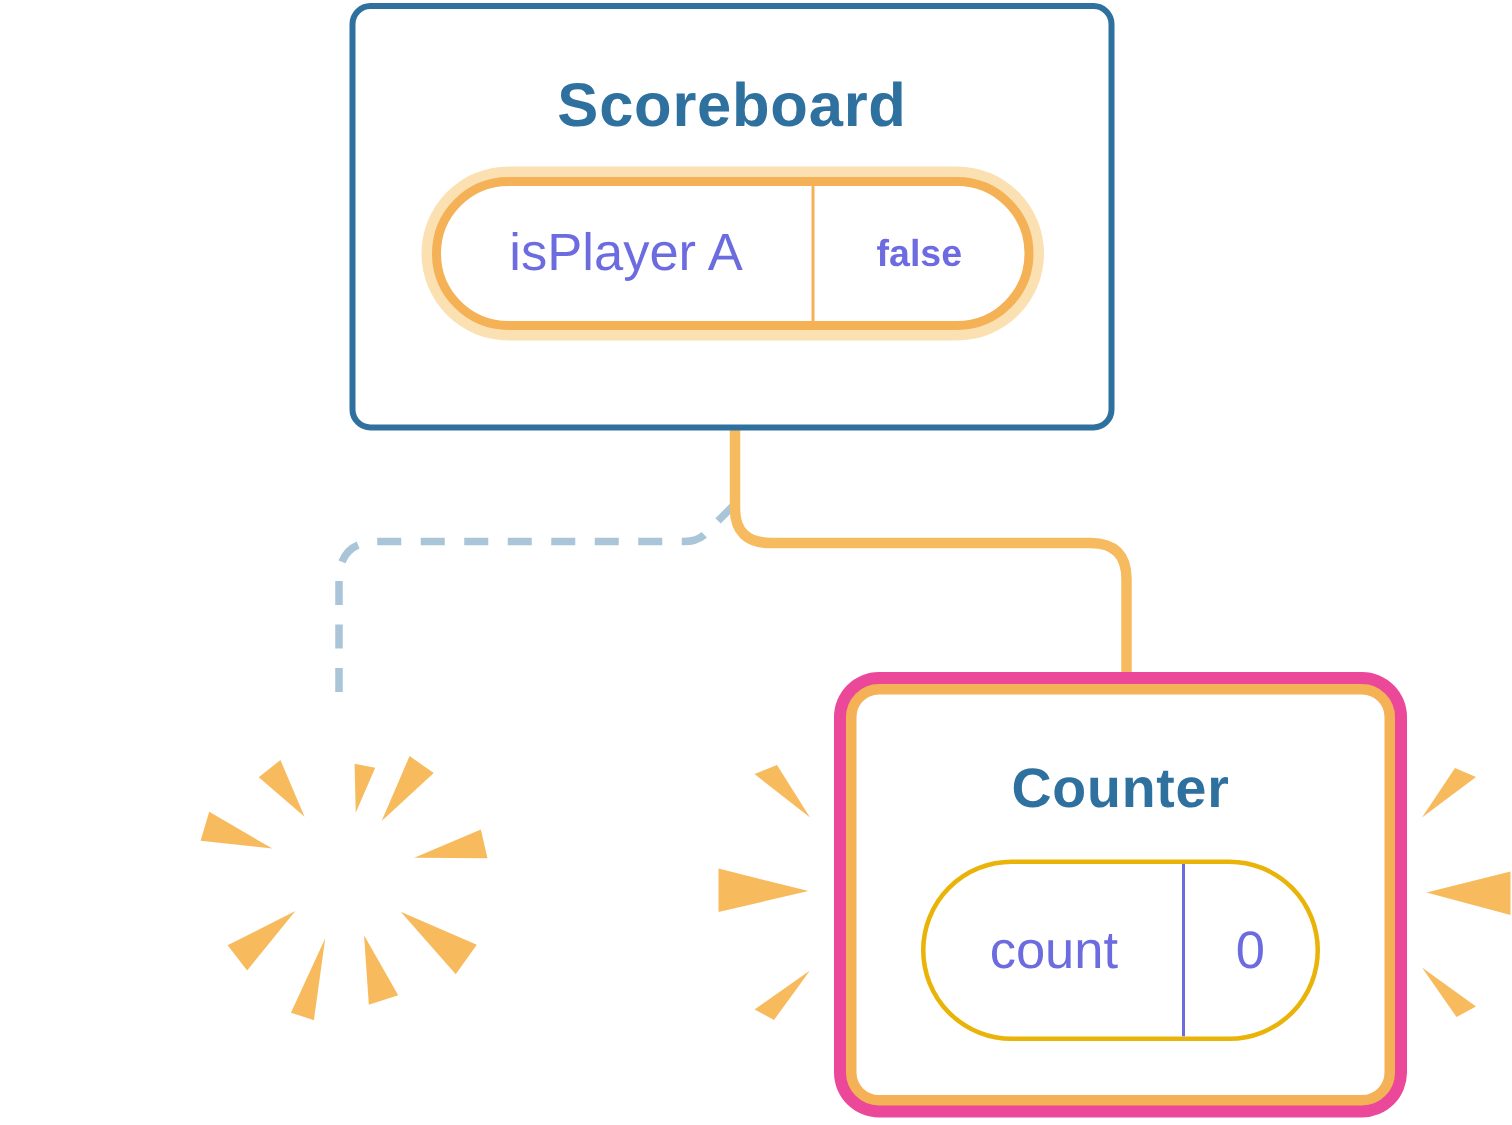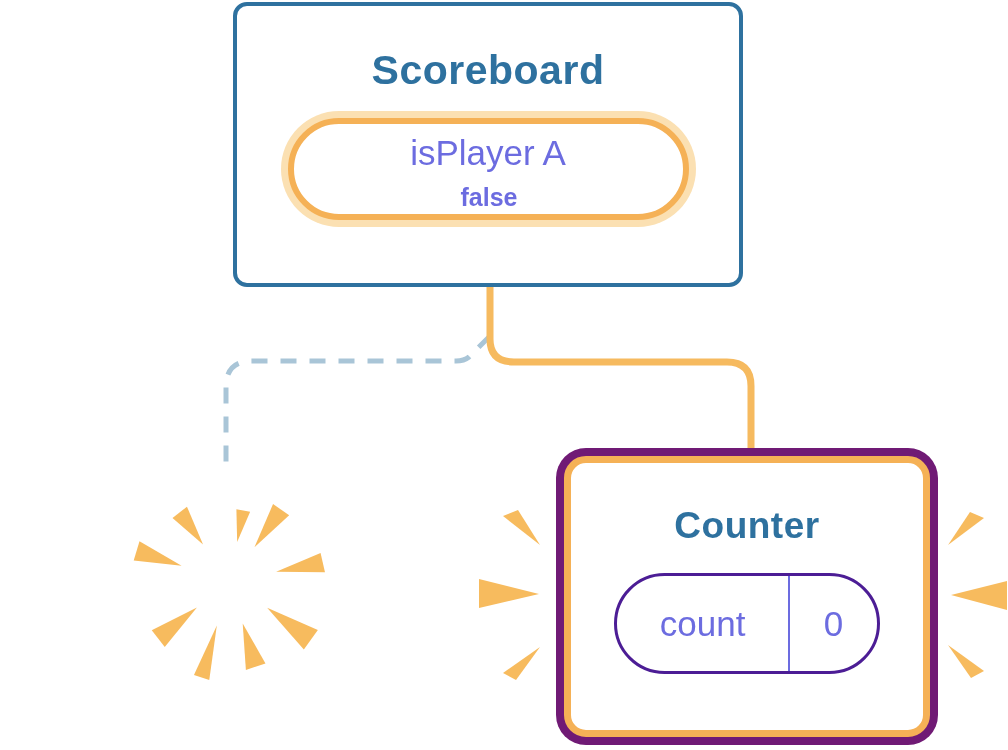--- a/index.html
+++ b/index.html
@@ -19,21 +19,21 @@
     z-index:2;display:flex;flex-direction:column;align-items:center;
   }
   .scoreboard-card .card-title{
     margin-top:40px;font-size:41px;line-height:48px;font-weight:600;
     color:#2E719F;letter-spacing:0.5px;
   }
   .pill-orange{
     margin-top:24px;width:401px;height:102px;box-sizing:border-box;
     border:6px solid #F5B156;border-radius:999px;
     box-shadow:0 0 0 7px #FBE0B2;
-    background:#ffffff;display:flex;align-items:stretch;overflow:hidden;flex-direction:column;
+    background:#ffffff;display:flex;align-items:stretch;overflow:hidden;
   }
   .pill-orange .pill-key{
     flex:1.78;display:flex;align-items:center;justify-content:center;
     font-size:35px;color:#6C6CE0;
   }
   .pill-orange .pill-val{
     flex:1;display:flex;align-items:center;justify-content:center;
     border-left:2px solid #F5B156;
     font-size:25px;font-weight:700;color:#6C6CE0;
   }
@@ -43,35 +43,35 @@
     position:absolute;left:108px;top:477px;width:240px;height:224px;
     background:#ffffff;border-radius:18px;
     transform:rotate(11deg);transform-origin:center;
     z-index:2;
   }
   .poof-card svg{position:absolute;inset:0;}
 
   
   .counter-card{
     position:absolute;left:556px;top:448px;width:382px;height:297px;
-    box-sizing:border-box;background:#701a75;border-radius:30px;padding:8px;
+    box-sizing:border-box;background:#ec4899;border-radius:30px;padding:8px;
     z-index:2;
   }
   .counter-inner{
     width:100%;height:100%;box-sizing:border-box;background:#ffffff;
     border:7px solid #F5B156;border-radius:22px;
     display:flex;flex-direction:column;align-items:center;
   }
   .counter-inner .card-title{
     margin-top:42px;font-size:37px;line-height:42px;font-weight:600;
     color:#2E719F;letter-spacing:0.5px;
   }
   .pill-purple{
-    margin-top:26px;width:266px;height:101px;box-sizing:border-box;
-    border:3px solid #4c1d95;border-radius:999px;
+    margin-top:26px;width:266px;height:121px;box-sizing:border-box;
+    border:3px solid #eab308;border-radius:999px;
     background:#ffffff;display:flex;align-items:stretch;overflow:hidden;
   }
   .pill-purple .pill-key{
     flex:1.97;display:flex;align-items:center;justify-content:center;
     font-size:35px;color:#6C6CE0;
   }
   .pill-purple .pill-val{
     flex:1;display:flex;align-items:center;justify-content:center;
     border-left:2px solid #6C6CE0;
     font-size:35px;color:#6C6CE0;

